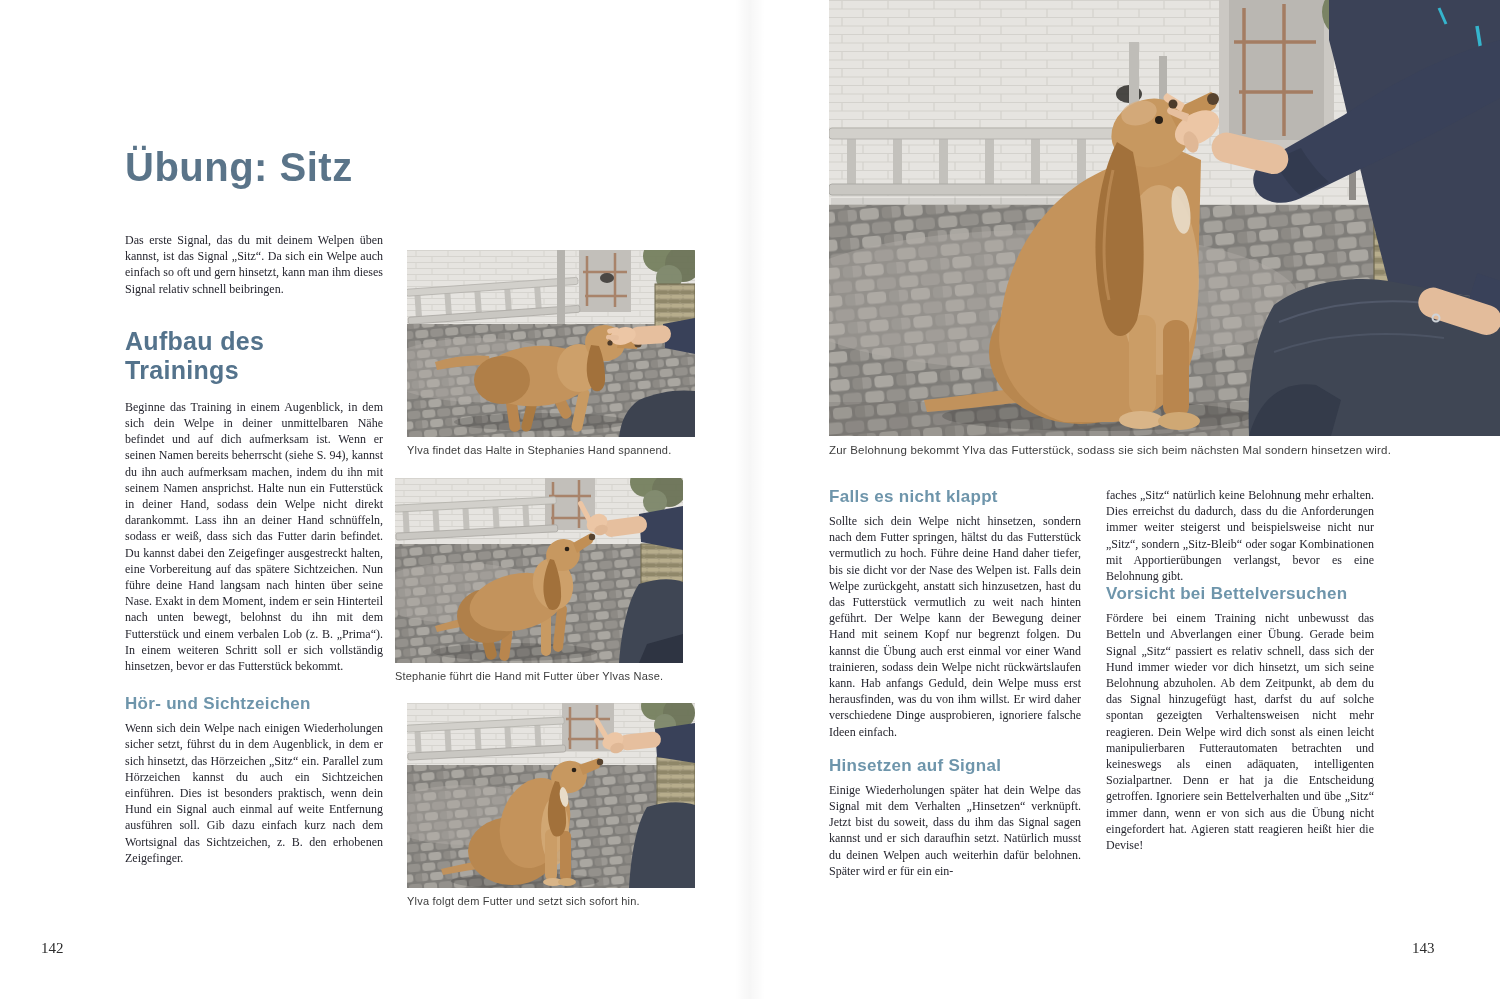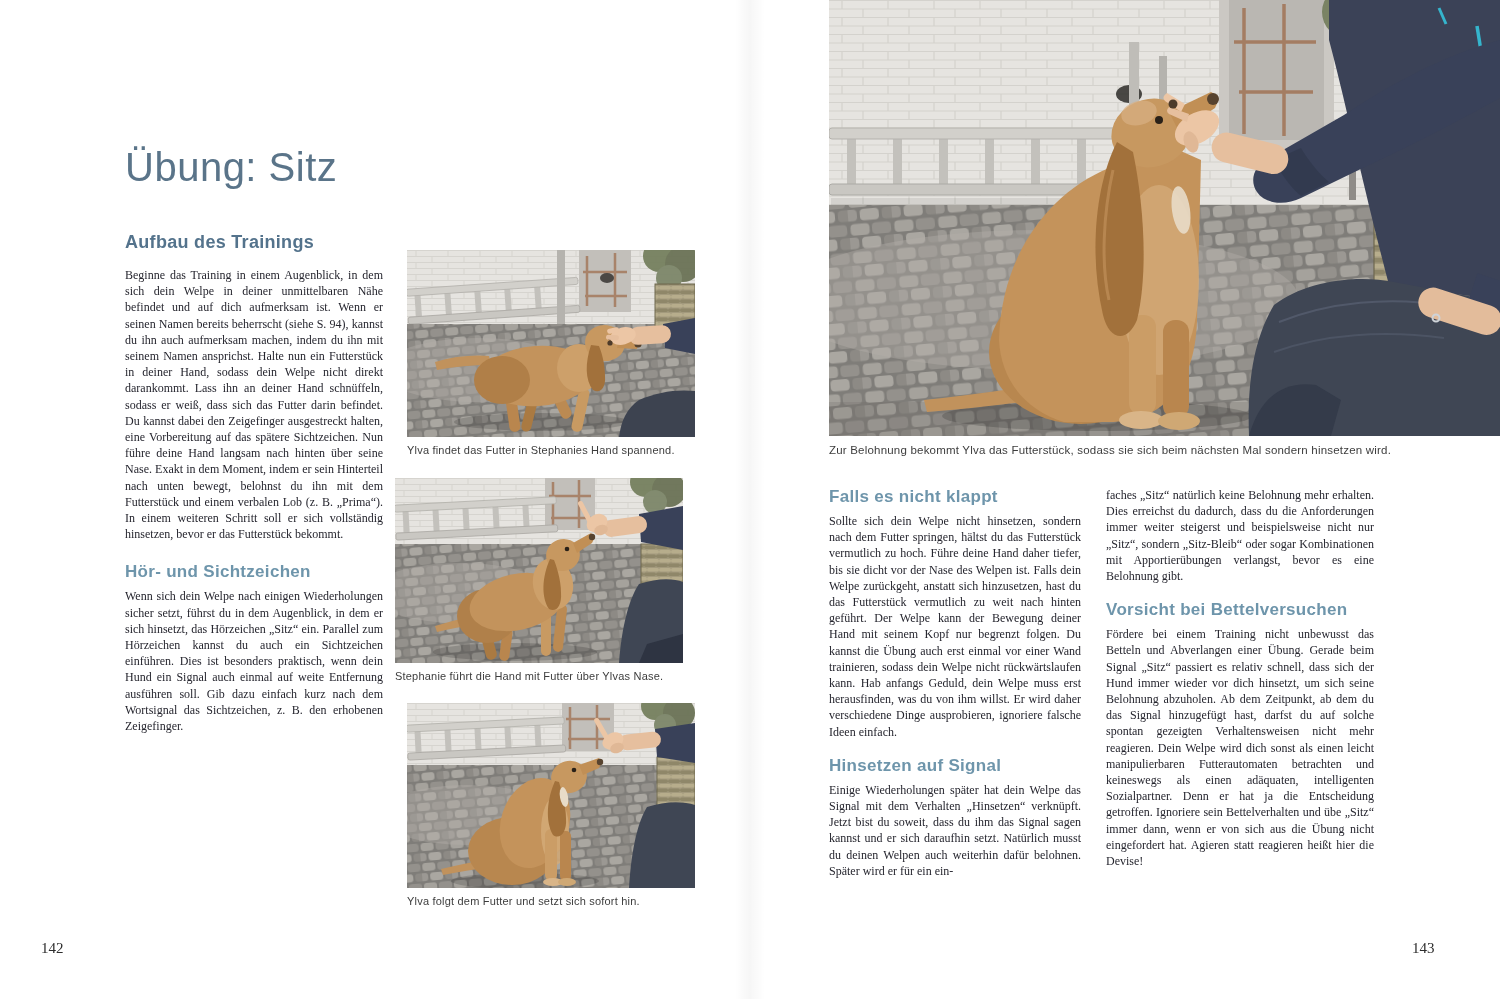--- a/index.html
+++ b/index.html
@@ -7,32 +7,32 @@
     position:relative; width:1500px; height:999px; background:#ffffff;
     font-family:"Liberation Serif", serif; overflow:hidden;
   }
   .gutter {
     position:absolute; left:735px; top:0; width:30px; height:999px;
     background:linear-gradient(90deg, rgba(0,0,0,0) 0%, rgba(0,0,0,0.035) 50%, rgba(0,0,0,0) 100%);
   }
   
   .left-col { position:absolute; left:125px; top:146px; width:258px; }
   .page-title {
-    font-family:"Liberation Sans", sans-serif; font-weight:400;
+    font-family:"Liberation Sans", sans-serif; font-weight:700;
     font-size:40px; line-height:1.05; letter-spacing:.5px;
     color:#5a7489; margin:0 0 44px 0;
   }
   .body-text {
     font-size:12px; line-height:16.2px; color:#25252e;
     text-align:justify; margin:0;
   }
   .intro { margin-bottom:30px; }
   .h2 {
     font-family:"Liberation Sans", sans-serif; font-weight:700;
-    font-size:18px; color:#54738c; letter-spacing:.3px; margin:0 0 14px 0;
+    font-size:25px; color:#54738c; letter-spacing:.3px; margin:0 0 14px 0;
   }
   .h3 {
     font-family:"Liberation Sans", sans-serif; font-weight:700;
     font-size:17px; color:#6e95ab; letter-spacing:.3px; margin:0 0 6px 0;
   }
   .section { margin-bottom:20px; }
   
   .photo-block { position:absolute; width:288px; }
   .photo-frame { display:block; line-height:0; }
   .caption {
@@ -43,37 +43,38 @@
   .hero-caption {
     position:absolute; left:829px; top:444px; width:671px;
     font-family:"Liberation Sans", sans-serif; font-size:11.5px;
     color:#3d3d3d; letter-spacing:.2px; white-space:nowrap;
   }
   
   .col { position:absolute; top:487px; }
   .col1 { left:829px; width:252px; }
   .col2 { left:1106px; width:268px; }
   .col .section { margin-bottom:16px; }
-  .continuation { margin-bottom:16px; }
+  .continuation { margin-bottom:0; }
   
   .pagenum {
     position:absolute; top:940px; font-size:15px; color:#2c2c2c;
     font-family:"Liberation Serif", serif;
   }
   .pagenum-left { left:41px; }
   .pagenum-right { left:1412px; }
 </style>
 </head>
 <body>
 
 <div class="spread">
   <div class="gutter"></div>
 
   <div class="left-col">
     <h1 class="page-title">Übung: Sitz</h1>
+    <p class="body-text intro">Das erste Signal, das du mit deinem Welpen üben kannst, ist das Signal „Sitz“. Da sich ein Welpe auch einfach so oft und gern hinsetzt, kann man ihm dieses Signal relativ schnell beibringen.</p>
 
     <div class="section">
       <h2 class="h2">Aufbau des Trainings</h2>
       <p class="body-text">Beginne das Training in einem Augenblick, in dem sich dein Welpe in deiner unmittelbaren Nähe befindet und auf dich aufmerksam ist. Wenn er seinen Namen bereits beherrscht (siehe S. 94), kannst du ihn auch aufmerksam machen, indem du ihn mit seinem Namen ansprichst. Halte nun ein Futterstück in deiner Hand, sodass dein Welpe nicht direkt darankommt. Lass ihn an deiner Hand schnüffeln, sodass er weiß, dass sich das Futter darin befindet. Du kannst dabei den Zeigefinger ausgestreckt halten, eine Vorbereitung auf das spätere Sichtzeichen. Nun führe deine Hand langsam nach hinten über seine Nase. Exakt in dem Moment, indem er sein Hinterteil nach unten bewegt, belohnst du ihn mit dem Futterstück und einem verbalen Lob (z. B. „Prima“). In einem weiteren Schritt soll er sich vollständig hinsetzen, bevor er das Futterstück bekommt.</p>
     </div>
 
     <div class="section">
       <h3 class="h3">Hör- und Sichtzeichen</h3>
       <p class="body-text">Wenn sich dein Welpe nach einigen Wiederholungen sicher setzt, führst du in dem Augenblick, in dem er sich hinsetzt, das Hörzeichen „Sitz“ ein. Parallel zum Hörzeichen kannst du auch ein Sichtzeichen einführen. Dies ist besonders praktisch, wenn dein Hund ein Signal auch einmal auf weite Entfernung ausführen soll. Gib dazu einfach kurz nach dem Wortsignal das Sichtzeichen, z. B. den erhobenen Zeigefinger.</p>
     </div>
@@ -146,21 +147,21 @@
           <path d="M288 68 L288 104 L258 98 L256 74 Z" fill="#394159"></path>
           <rect x="222" y="76" width="42" height="18" rx="9" fill="#e6bf9e" transform="rotate(-4 243 85)"></rect>
           <ellipse cx="216" cy="86" rx="13" ry="8.5" fill="#ecc6a5" transform="rotate(-15 216 86)"></ellipse>
           <rect x="200" y="78" width="12" height="5" rx="2.5" fill="#ecc6a5" transform="rotate(-12 206 80)"></rect>
           <rect x="199" y="85" width="13" height="5" rx="2.5" fill="#e6bf9e" transform="rotate(4 205 87)"></rect>
           <circle cx="203" cy="93" r="2.6" fill="#4d3b2a"></circle>
         </g>
         <path d="M232 150 C250 142 270 139 288 141 L288 187 L212 187 C214 171 220 158 232 150 Z" fill="#3d4350"></path>
       </svg>
     </span>
-    <div class="caption">Ylva findet das Futter in Stephanies Hand spannend.</div>
+    <div class="caption">Ylva findet das Halte in Stephanies Hand spannend.</div>
   </div>
 
   <div class="photo-block" style="left:395px; top:478px;">
     <span class="photo-frame">
       <svg width="288" height="185" viewBox="0 0 288 185" xmlns="http://www.w3.org/2000/svg">
         <defs>
           <pattern id="cb2" width="30" height="20" patternUnits="userSpaceOnUse" patternTransform="rotate(-5)">
             <rect width="30" height="20" fill="#7f7d79"></rect>
             <rect x="1" y="1" width="13" height="8" rx="3" fill="#a5a29c"></rect>
             <rect x="16" y="1" width="13" height="8" rx="3" fill="#94918c"></rect>

